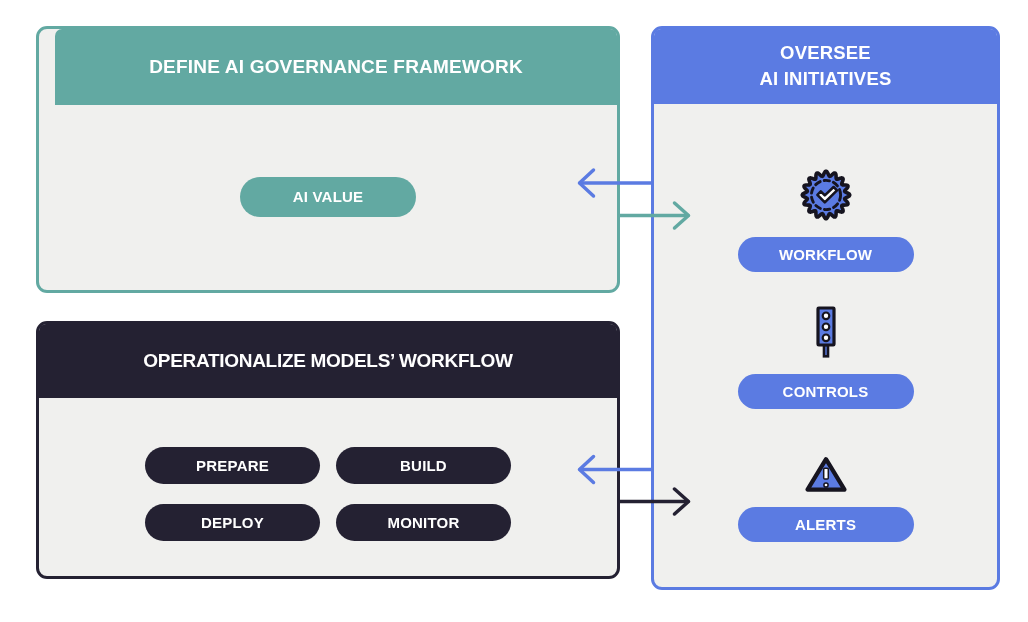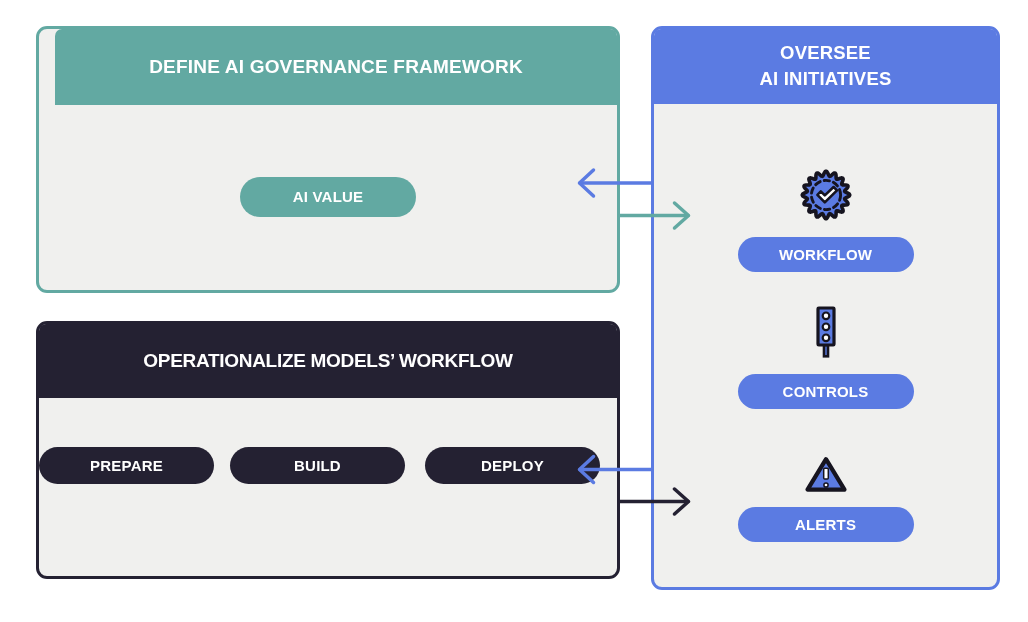--- a/index.html
+++ b/index.html
@@ -22,21 +22,21 @@
   #box-oversee .panel-header{height:74.5px;background:var(--blue);}
   #box-oversee .hdr-text{font-size:18.5px;}
 
   .pill{box-sizing:border-box;display:flex;align-items:center;justify-content:center;
         border-radius:20px;color:#fff;font-weight:bold;font-size:15px;letter-spacing:0.2px;}
 
   #gov-pills{position:absolute;left:0;top:148px;width:100%;display:flex;
              justify-content:center;gap:10px;}
   #gov-pills .pill{width:176px;height:39.5px;background:var(--teal);}
 
-  #wf-pills{position:absolute;left:0;top:122.5px;width:100%;display:flex;flex-direction:row;
+  #wf-pills{position:absolute;left:0;top:122.5px;width:100%;display:flex;flex-direction:column;
             align-items:center;gap:20px;}
   .wf-row{display:flex;gap:16px;}
   #wf-pills .pill{width:175px;height:37px;background:var(--dark);}
 
   .ov-item{position:absolute;left:0;width:100%;display:flex;justify-content:center;}
   .ov-pill{position:absolute;left:50%;transform:translateX(-50%);
            width:176px;height:35.5px;background:var(--blue);border-radius:18px;}
 
   #arrow-overlay{position:absolute;left:0;top:0;z-index:10;pointer-events:none;}
 </style>
@@ -58,20 +58,21 @@
     <div class="panel-header">
       <div class="hdr-text">OPERATIONALIZE MODELS’ WORKFLOW</div>
     </div>
     <div id="wf-pills">
       <div class="wf-row">
         <div class="pill">PREPARE</div>
         <div class="pill">BUILD</div>
       </div>
       <div class="wf-row">
         <div class="pill">DEPLOY</div>
+        <div class="pill">MONITOR</div>
       </div>
     </div>
   </div>
 
   <div class="panel" id="box-oversee">
     <div class="panel-header">
       <div class="hdr-text">
         <span>OVERSEE</span><br>
         <span>AI INITIATIVES</span>
       </div>

